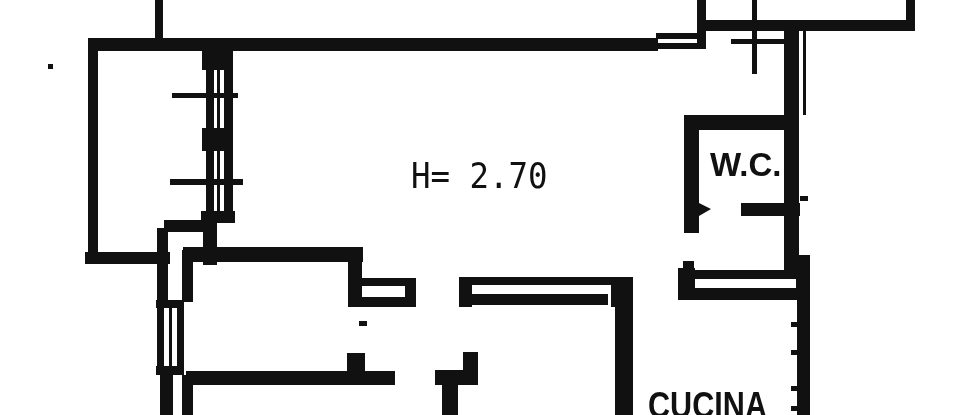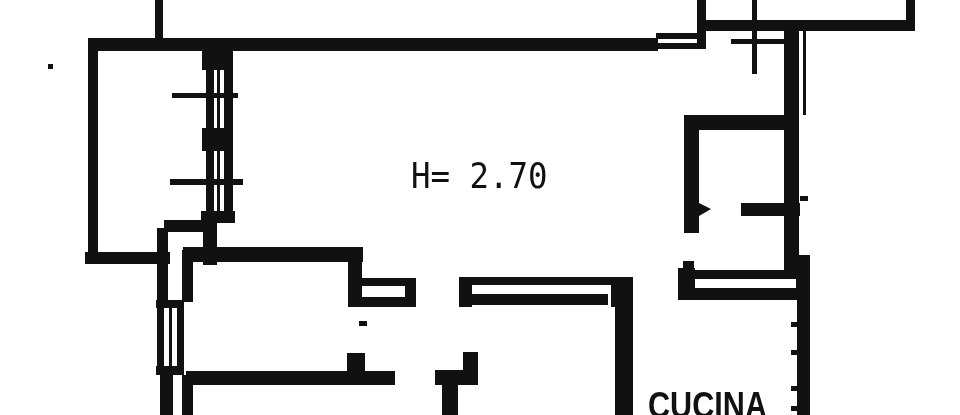--- a/index.html
+++ b/index.html
@@ -139,14 +139,15 @@
     <g>
       <rect x="684" y="115" width="114" height="15"></rect>
       <rect x="684" y="115" width="15" height="118"></rect>
       <rect x="741" y="203" width="59" height="13"></rect>
       <polygon points="699,203 711,209 699,216"></polygon>
     </g>
 
   </svg>
 
   <div class="lbl" id="lbl-height">H= 2.70</div>
+  <div class="lbl" id="lbl-wc">W.C.</div>
   <div class="lbl" id="lbl-cucina">CUCINA</div>
 </div>
 
 </body></html>

